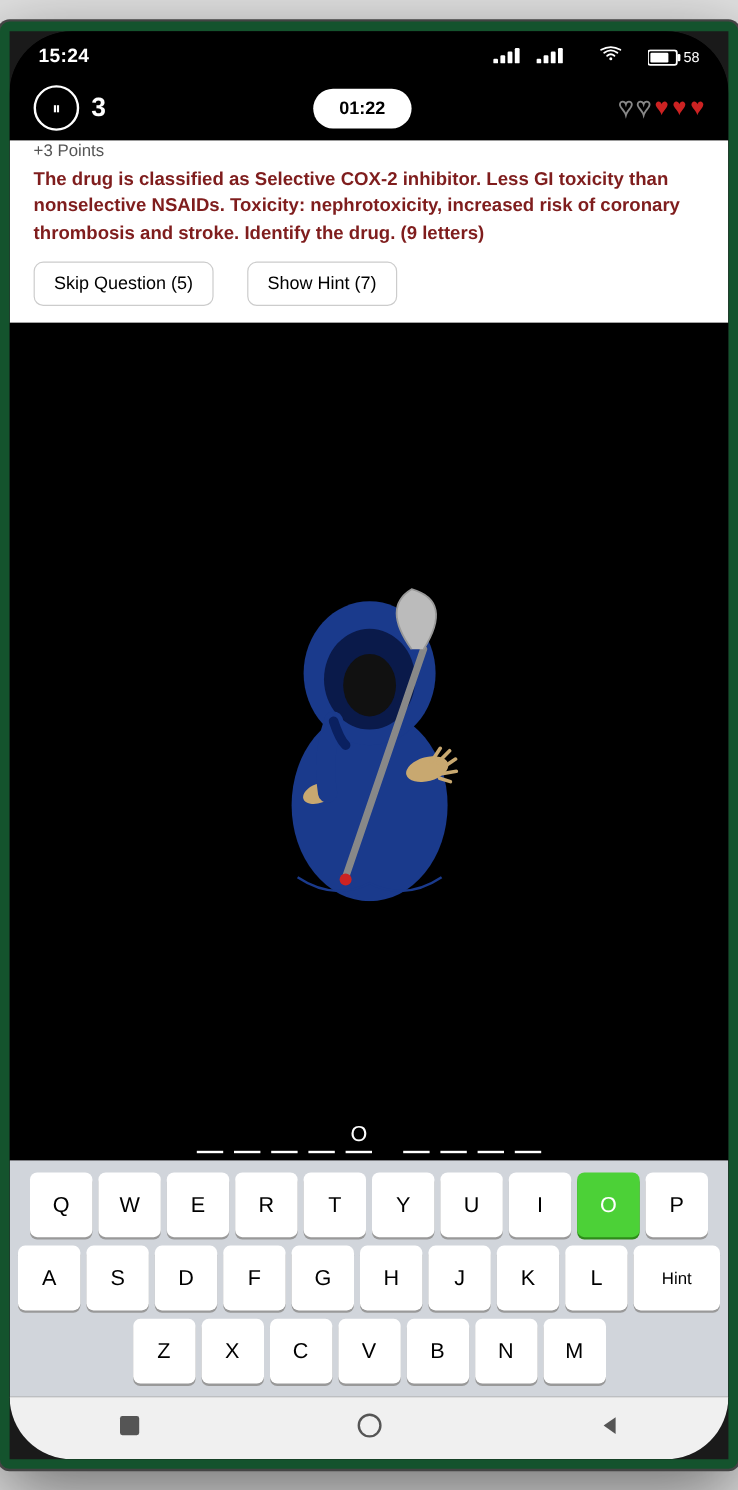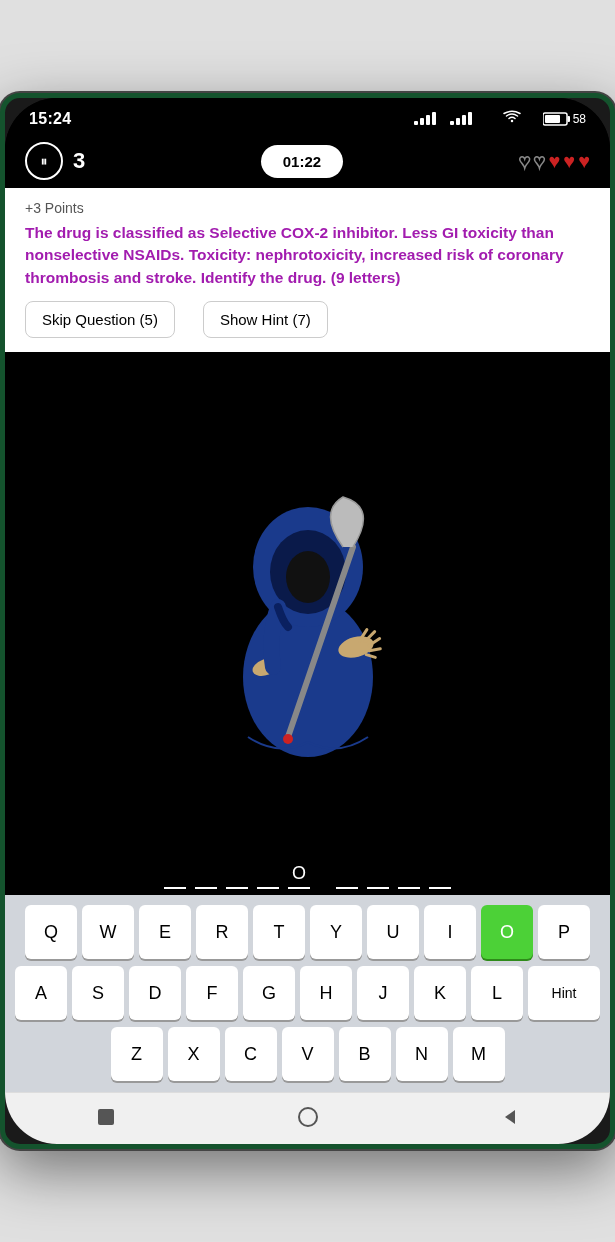--- a/index.html
+++ b/index.html
@@ -6,24 +6,24 @@
     body {
       background: #e0e0e0;
       display: flex;
       justify-content: center;
       align-items: center;
       min-height: 100vh;
       font-family: -apple-system, BlinkMacSystemFont, 'Helvetica Neue', Arial, sans-serif;
     }
     .phone-outer {
       width: 615px;
-      height: 1056px;
+      height: 1206px;
       background: #1a1a1a;
-      border-radius: 20px;
-      border: 5px solid #14532d;
+      border-radius: 8px;
+      border: 8px solid #14532d;
       position: relative;
       overflow: hidden;
       box-shadow: 0 0 0 2px #444, 0 20px 60px rgba(0,0,0,0.5);
     }
     .phone-screen {
       width: 100%;
       height: 100%;
       background: #000;
       border-radius: 52px;
       overflow: hidden;
@@ -100,30 +100,30 @@
       align-items: center;
     }
     .heart {
       font-size: 20px;
     }
     .heart.empty { color: transparent; -webkit-text-stroke: 1.5px #888; }
     .heart.filled { color: #cc2222; }
     
     .question-area {
       background: #fff;
-      padding: 12px 20px 14px 20px;
+      padding: 0 20px 14px 20px;
       flex-shrink: 0;
     }
     .points-label {
       color: #555;
       font-size: 14px;
       margin-bottom: 6px;
     }
     .question-text {
-      color: #a21caf;
+      color: #7f1d1d;
       font-size: 15.5px;
       font-weight: 700;
       line-height: 1.45;
       margin-bottom: 12px;
     }
     .question-buttons {
       display: flex;
       gap: 28px;
     }
     .q-btn {

